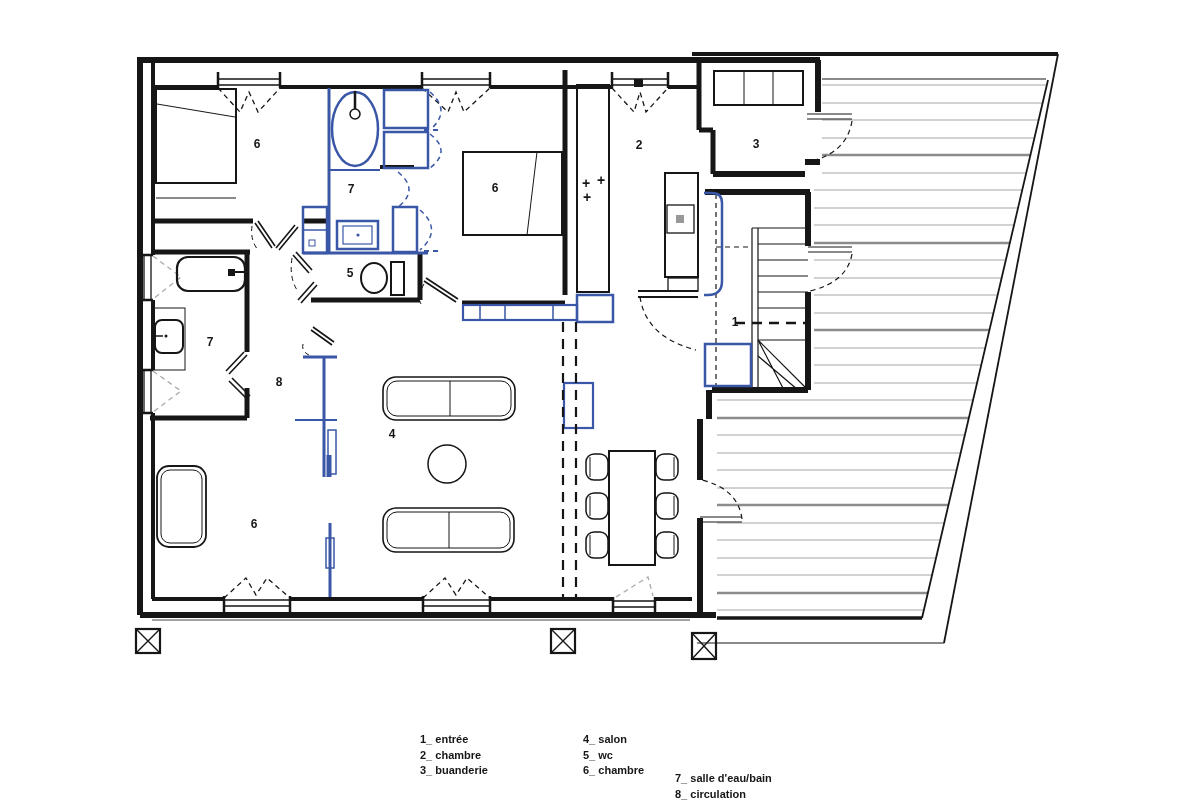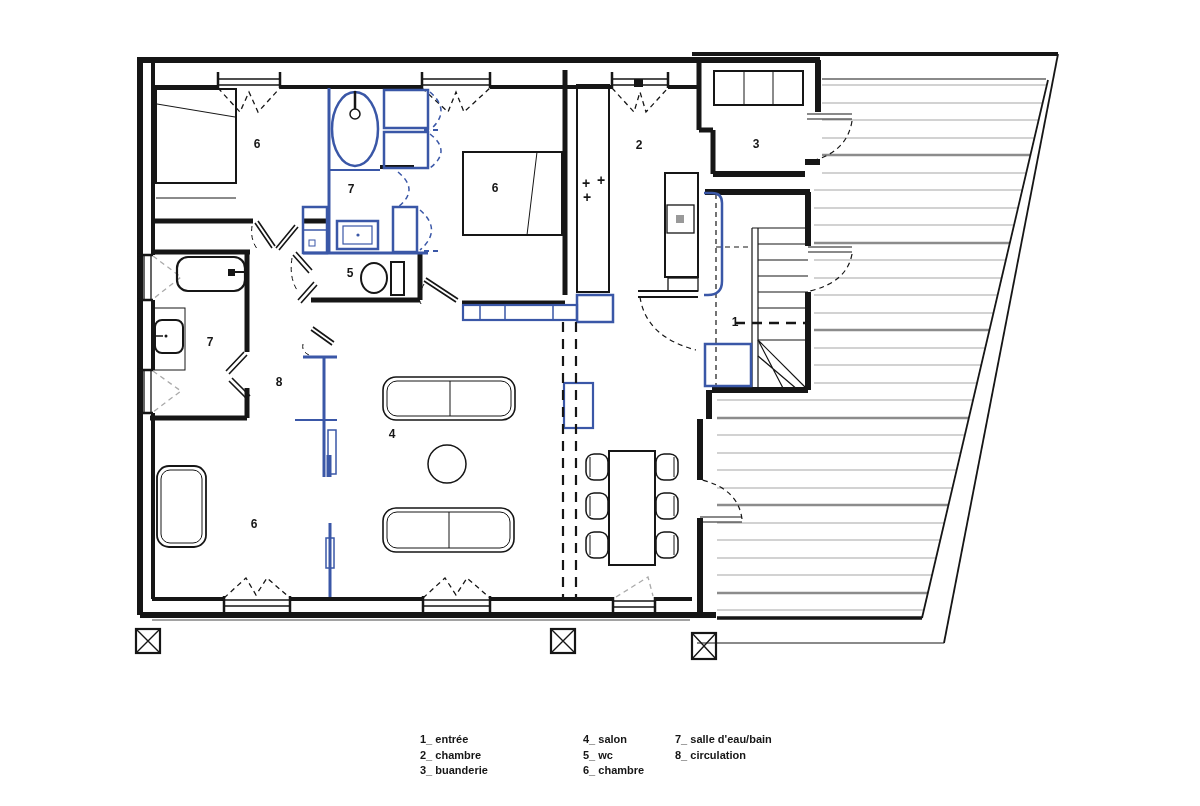--- a/index.html
+++ b/index.html
@@ -321,18 +321,18 @@
       <div class="legend-col" style="left: 420px;">
         <div class="legend-item">1_ entrée</div>
         <div class="legend-item">2_ chambre</div>
         <div class="legend-item">3_ buanderie</div>
       </div>
       <div class="legend-col" style="left: 555px; margin-left: 28px;">
         <div class="legend-item">4_ salon</div>
         <div class="legend-item">5_ wc</div>
         <div class="legend-item">6_ chambre</div>
       </div>
-      <div class="legend-col" style="left: 675px;">
+      <div class="legend-col" style="left: 675px; margin-top: 39px;">
         <div class="legend-item">7_ salle d'eau/bain</div>
         <div class="legend-item">8_ circulation</div>
       </div>
     </div>
 </div>
 
 </body></html>

